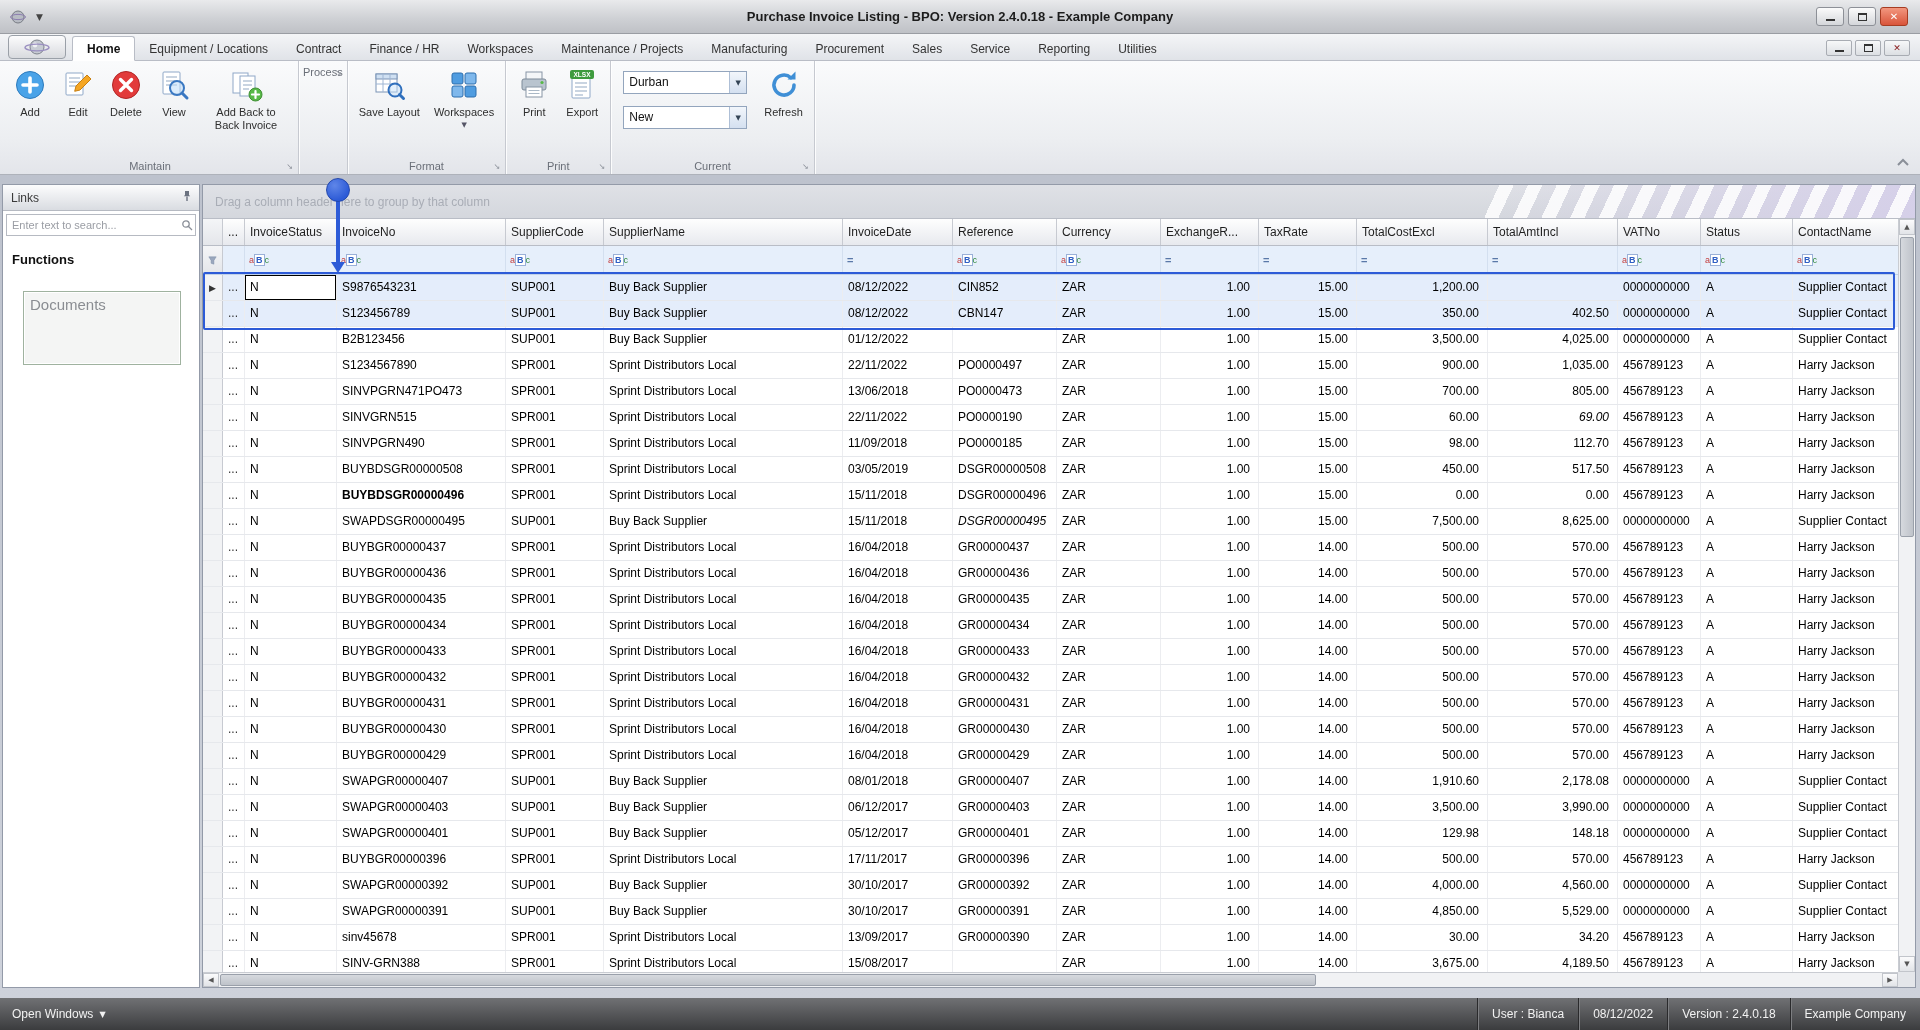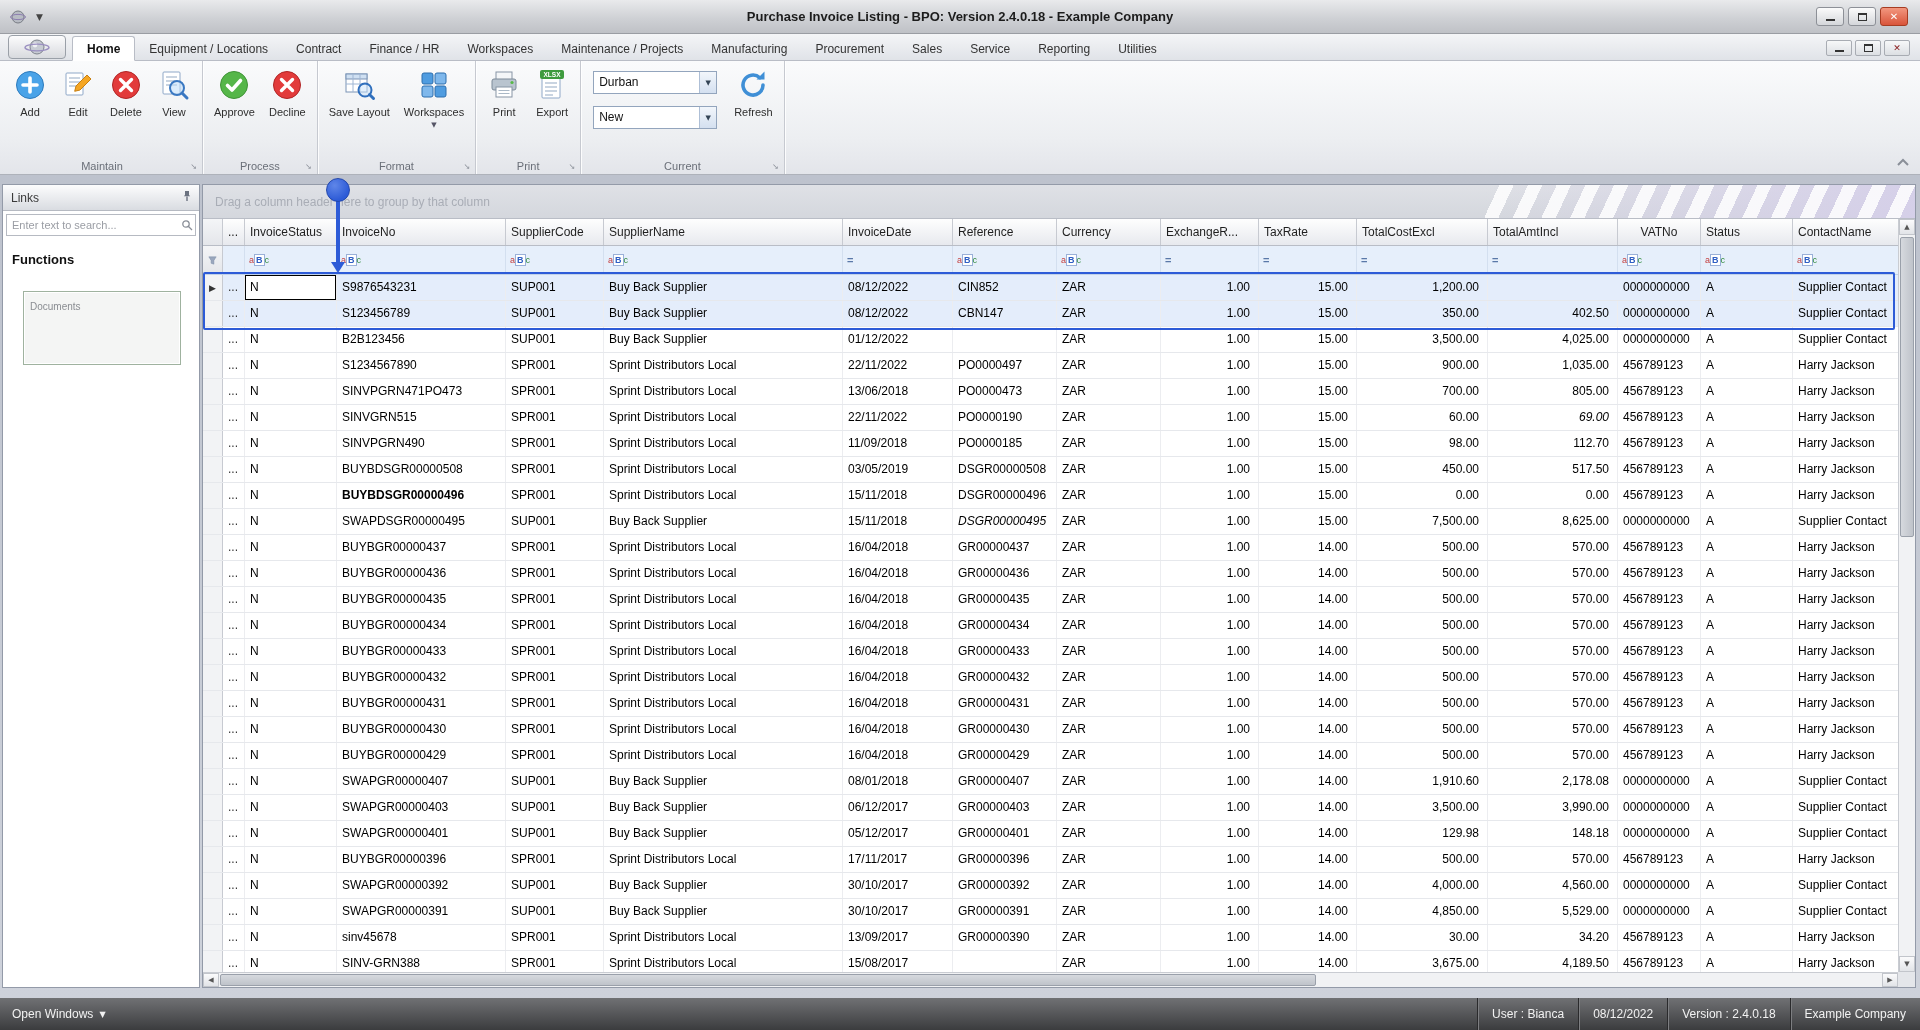--- a/index.html
+++ b/index.html
@@ -76,21 +76,21 @@
   #sidebar-header .spacer { flex:1; }
   #search-box { margin:3px; height:22px; border:1px solid #b6bac2; background:#fff;
     display:flex; align-items:center; }
   #search-box input { flex:1; border:0; outline:0; font-size:11px; color:#555; padding:0 5px;
     font-family:"Liberation Sans",sans-serif; background:transparent; }
   #search-box input::placeholder { color:#9a9da4; }
   #search-box .mag { width:16px; display:inline-flex; justify-content:center; }
   #functions-title { margin:16px 0 0 9px; font-size:13px; font-weight:bold; color:#111; }
   #doc-tile { margin:24px 0 0 20px; width:158px; height:74px; background:#f4f5f4;
     border:1px solid #9fb29f; box-shadow:inset 0 0 0 1px #fff; padding:4px 6px; }
-  #doc-tile span { font-size:10px; color:#8a8d92; }
+  #doc-tile span { font-size:15px; color:#8a8d92; }
 
   
   #gridpanel { position:absolute; left:202px; top:184px; width:1714px; height:804px;
     background:#fff; border:1px solid #939aa8; }
   #groupbar { position:absolute; left:0; top:0; right:0; height:34px;
     background:linear-gradient(#dfe1e6,#d4d7dd); border-bottom:1px solid #b9bdc6;
     display:flex; align-items:center; padding-left:12px; overflow:hidden; }
   #groupbar .hint { font-size:12px; color:#a9adb6; position:relative; z-index:2; }
   #groupbar::after { content:""; position:absolute; right:0; top:0; bottom:0; width:430px;
     background:
@@ -258,47 +258,39 @@
               <span class="ricon">
                 <svg viewBox="0 0 34 34">
                   <rect x="6" y="4" width="17" height="22" rx="1" fill="#fff" stroke="#8fa8c8"></rect>
                   <path d="M9 9h11M9 13h11M9 17h11" stroke="#b8c6d8" stroke-width="1.5"></path>
                   <circle cx="20" cy="20" r="7" fill="rgba(190,220,250,.55)" stroke="#3a78c2" stroke-width="2"></circle>
                   <path d="M25 25l5 5" stroke="#3a78c2" stroke-width="3" stroke-linecap="round"></path>
                 </svg>
               </span>
               <span class="rlabel">View</span>
             </div>
+            <div class="rbtn wide">
+              <span class="ricon">
+                <svg viewBox="0 0 34 34">
+                  <rect x="4" y="5" width="15" height="20" fill="#fff" stroke="#8fa8c8"></rect>
+                  <rect x="11" y="8" width="15" height="20" fill="#fff" stroke="#8fa8c8"></rect>
+                  <path d="M14 13h9M14 17h9M14 21h6" stroke="#b8c6d8" stroke-width="1.4"></path>
+                  <circle cx="26.5" cy="26.5" r="6.5" fill="#57b947" stroke="#3f8f33"></circle>
+                  <path d="M26.5 23v7M23 26.5h7" stroke="#fff" stroke-width="2.2" stroke-linecap="round"></path>
+                </svg>
+              </span>
+              <span class="rlabel">Add Back to Back Invoice</span>
+            </div>
           </div>
           <div class="rgroup-label">
             <span>Maintain</span>
             <span class="launcher">↘</span>
           </div>
         </div>
         <div class="rgroup">
-          <div class="rgroup-body">
-            <div class="rbtn">
-              <span class="ricon">
-                <svg viewBox="0 0 34 34">
-                  <circle cx="17" cy="17" r="13.5" fill="#55b649" stroke="#3f9336"></circle>
-                  <path d="M10.5 17.5l4.5 4.5 8.5-9.5" stroke="#fff" stroke-width="3.6" fill="none" stroke-linecap="round" stroke-linejoin="round"></path>
-                </svg>
-              </span>
-              <span class="rlabel">Approve</span>
-            </div>
-            <div class="rbtn">
-              <span class="ricon">
-                <svg viewBox="0 0 34 34">
-                  <circle cx="17" cy="17" r="13.5" fill="#e23b3b" stroke="#b02525"></circle>
-                  <path d="M11.5 11.5l11 11M22.5 11.5l-11 11" stroke="#fff" stroke-width="3.4" stroke-linecap="round"></path>
-                </svg>
-              </span>
-              <span class="rlabel">Decline</span>
-            </div>
-          </div>
           <div class="rgroup-label">
             <span>Process</span>
             <span class="launcher">↘</span>
           </div>
         </div>
         <div class="rgroup">
           <div class="rgroup-body">
             <div class="rbtn">
               <span class="ricon">
                 <svg viewBox="0 0 34 34">
@@ -434,21 +426,21 @@
         <div class="gh" style="width: 169px;">InvoiceNo</div>
         <div class="gh" style="width: 98px;">SupplierCode</div>
         <div class="gh" style="width: 239px;">SupplierName</div>
         <div class="gh" style="width: 110px;">InvoiceDate</div>
         <div class="gh" style="width: 104px;">Reference</div>
         <div class="gh" style="width: 104px;">Currency</div>
         <div class="gh" style="width: 98px;">ExchangeR...</div>
         <div class="gh" style="width: 98px;">TaxRate</div>
         <div class="gh" style="width: 131px;">TotalCostExcl</div>
         <div class="gh" style="width: 130px;">TotalAmtIncl</div>
-        <div class="gh" style="width: 83px; text-align: center;">VATNo</div>
+        <div class="gh" style="width: 83px;">VATNo</div>
         <div class="gh" style="width: 92px;">Status</div>
         <div class="gh" style="width: 108px;">ContactName</div>
       </div>
     <div id="grid-filter">
         <div class="ind">
           <svg width="11" height="11" viewBox="0 0 12 12">
             <path d="M2 2h8L7.5 6v4l-3-1V6z" fill="#9aa7bd" stroke="#7486a3" stroke-width=".5"></path>
           </svg>
         </div>
         <div class="gf" style="width: 22px;"></div>

